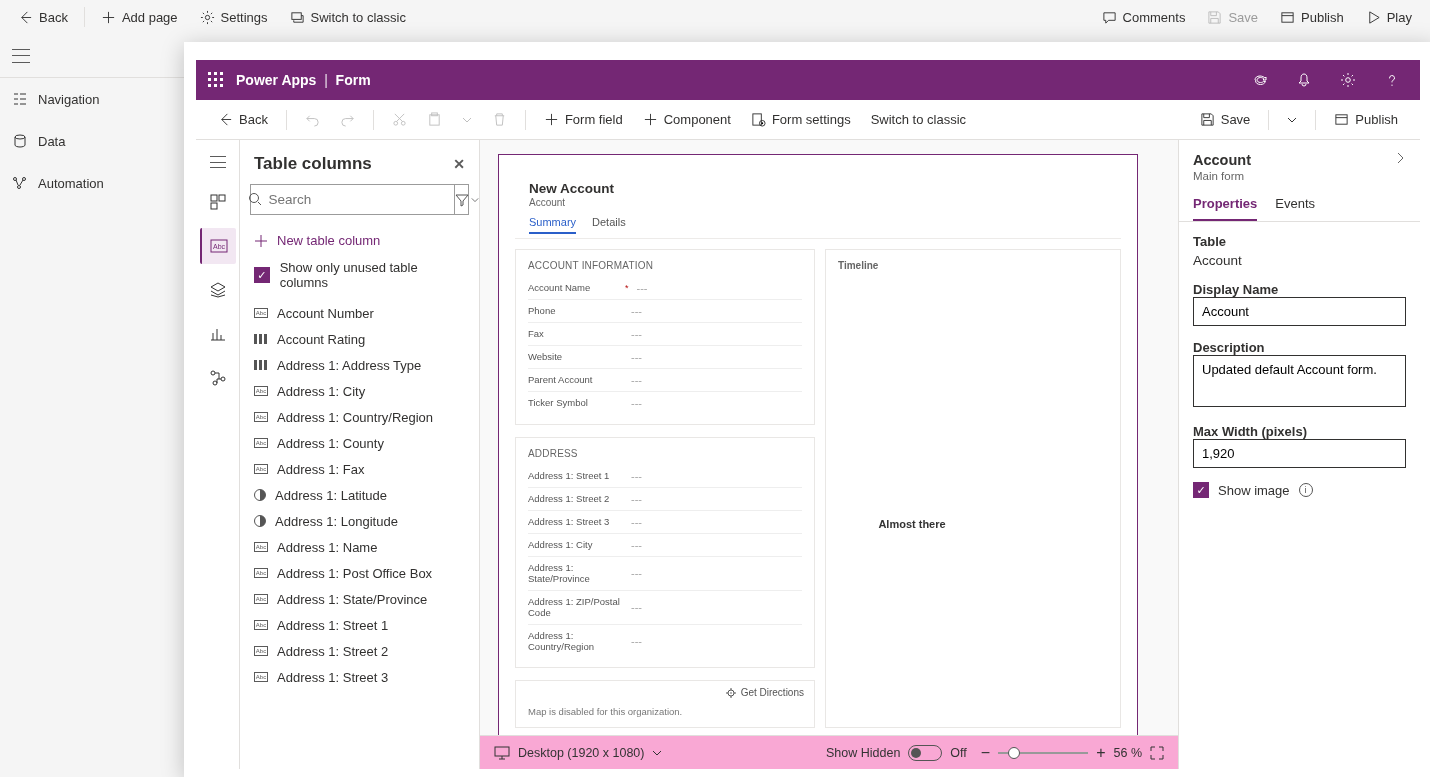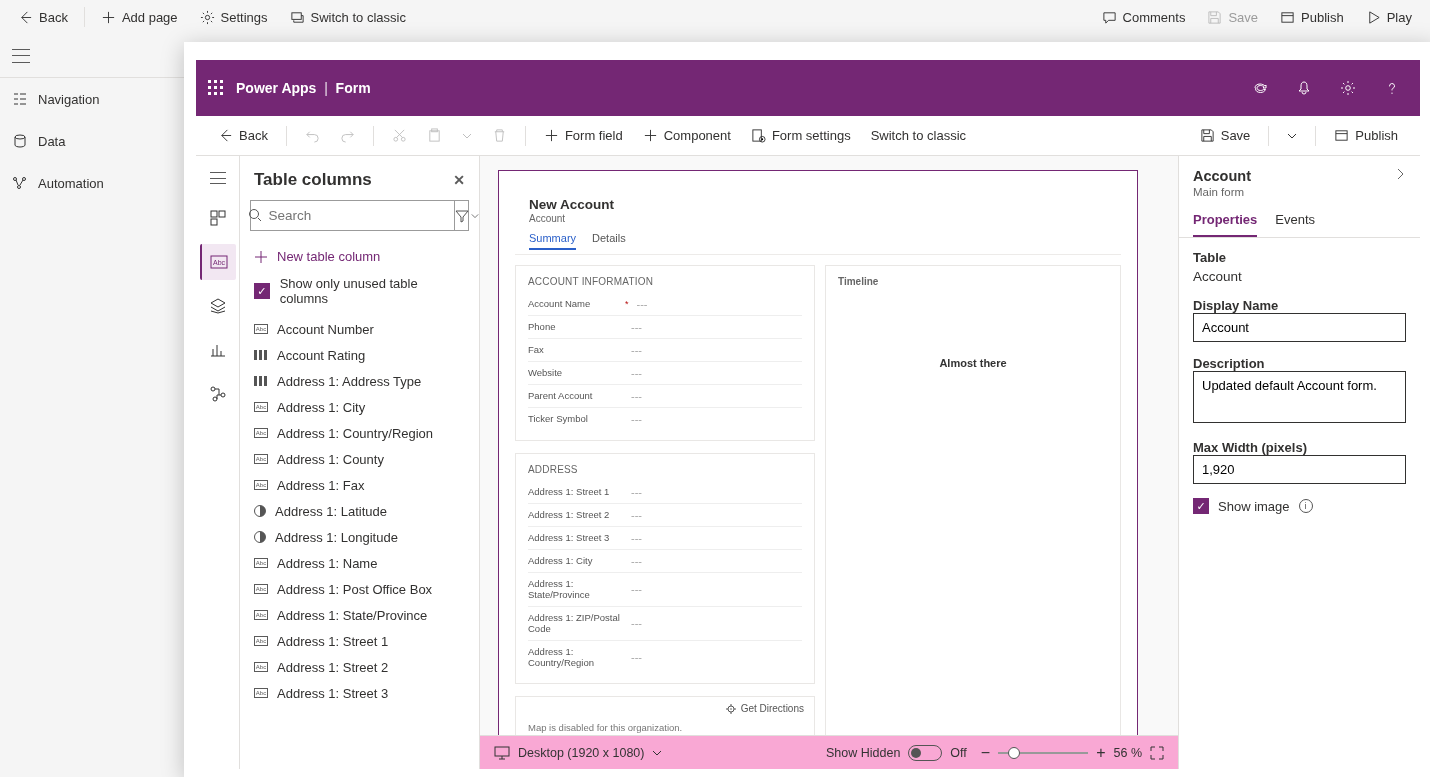--- a/index.html
+++ b/index.html
@@ -19,21 +19,21 @@
   .outer-left-top .ham span { height:1px; background:#5b5b5b; }
   .outer-left { position:absolute; left:0; top:78px; width:184px; bottom:0; background:#f5f5f5; }
   .outer-left .nav-item { display:flex; align-items:center; gap:10px; height:42px; padding:0 12px; cursor:pointer; }
   .outer-left .nav-item.sel { background:#fff; border-left:3px solid #742774; padding-left:9px; }
 
   
   .overlay-shadow { position:absolute; left:184px; top:42px; right:-6px; bottom:0; box-shadow:0 4px 22px rgba(0,0,0,0.22); background:#fff; }
 
   
   .editor { position:absolute; left:196px; top:60px; right:10px; bottom:8px; background:#fff; display:flex; flex-direction:column; }
-  .editor-hdr { height:56px; background:#742774; color:#fff; display:flex; align-items:center; padding:0 12px; gap:12px; }
+  .editor-hdr { height:40px; background:#742774; color:#fff; display:flex; align-items:center; padding:0 12px; gap:12px; }
   .waffle { width:16px; height:16px; display:grid; grid-template-columns:repeat(3,3px); grid-template-rows:repeat(3,3px); gap:3px; cursor:pointer;}
   .waffle span { background:#fff; }
   .editor-hdr .title { font-weight:600; font-size:14px; }
   .editor-hdr .title .sep { font-weight:400; opacity:0.85; }
   .hdr-icon { width:32px; display:flex; align-items:center; justify-content:center; cursor:pointer; font-size:16px; }
 
   .editor-cmd { height:40px; border-bottom:1px solid #e1dfdd; display:flex; align-items:center; padding:0 16px; gap:8px; }
   .ecmd { display:flex; align-items:center; gap:6px; padding:4px 6px; cursor:pointer; color:#323130; }
   .ecmd.dis { color:#bfbfbf; }
   .vline { width:1px; height:20px; background:#e1dfdd; margin:0 4px; }
@@ -83,21 +83,21 @@
   .form-tab.sel { color:#2a5fc9; border-bottom:2px solid #2a5fc9; }
   .form-sections { display:flex; gap:10px; padding:10px 0 10px 0; }
   .form-main { flex:0 0 300px; display:flex; flex-direction:column; gap:12px;}
   .sec { border:1px solid #e9e7e5; padding:10px 12px; }
   .sec-title { font-size:10px; color:#666; letter-spacing:0.2px; margin-bottom:6px; text-transform:uppercase;}
   .fld { display:flex; align-items:center; border-bottom:1px solid #eee; padding:5px 0; }
   .fld:last-child { border-bottom:0;}
   .fld .lbl { font-size:9.5px; color:#555; width:95px; line-height:1.2;}
   .fld .req { color:#b50e0e; font-size:9px; margin-left:2px;}
   .fld .dash { color:#a5a5a5; font-size:11px; margin-left:8px;}
-  .timeline { flex:1; border:1px solid #e9e7e5; padding:10px 12px; min-height:180px; display:flex; flex-direction:column; align-items:center;}
+  .timeline { flex:1; border:1px solid #e9e7e5; padding:10px 12px; min-height:180px; display:flex; align-items:center;}
   .timeline .tl-title { align-self:flex-start; font-size:10px; color:#666; font-weight:600;}
   .timeline .almost { margin-top:70px; font-size:11px; color:#333; font-weight:600;}
   .directions { display:flex; align-items:center; gap:5px; justify-content:flex-end; font-size:10px; color:#555; padding:2px 10px;}
   .map-note { font-size:9.5px; color:#777; padding:6px 12px;}
   .canvas-scroll::-webkit-scrollbar { height:14px; }
   .canvas-scroll::-webkit-scrollbar-thumb { background:#c8c8c8; }
 
   .canvas-foot { height:34px; border-top:1px solid #e1dfdd; display:flex; align-items:center; padding:0 14px; gap:14px; background:#f9a8d4; font-size:12.5px; color:#333;}
   .canvas-foot .vp { display:flex; align-items:center; gap:8px; cursor:pointer;}
   .toggle-wrap { display:flex; align-items:center; gap:8px;}

